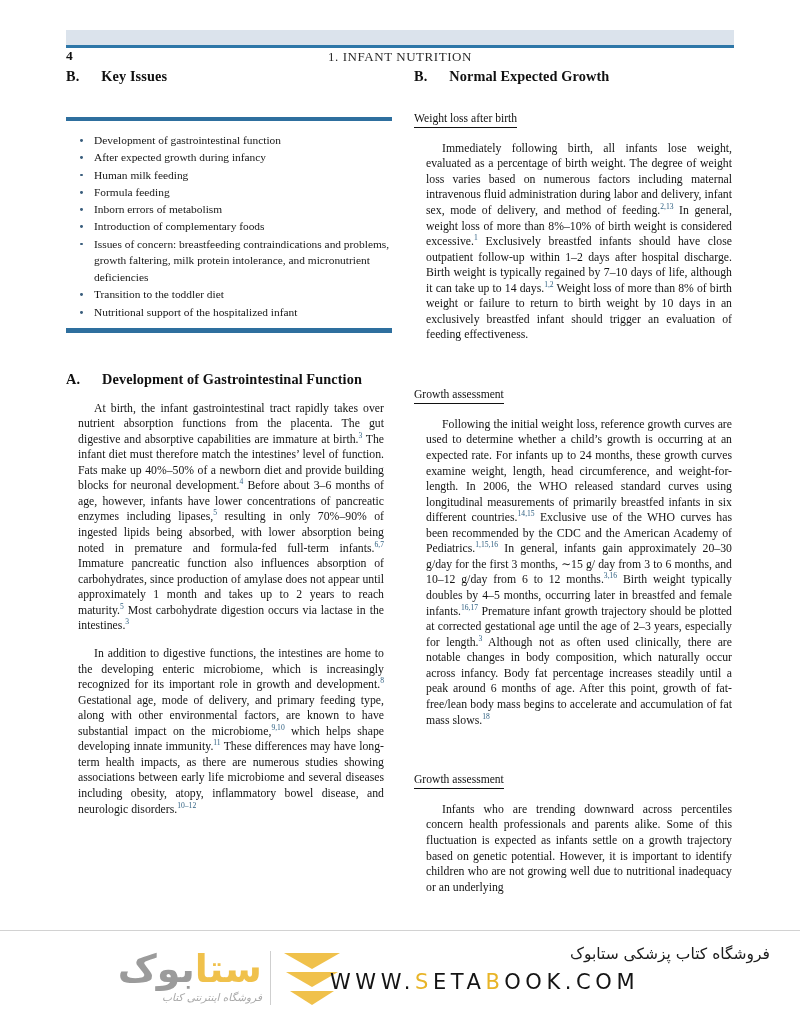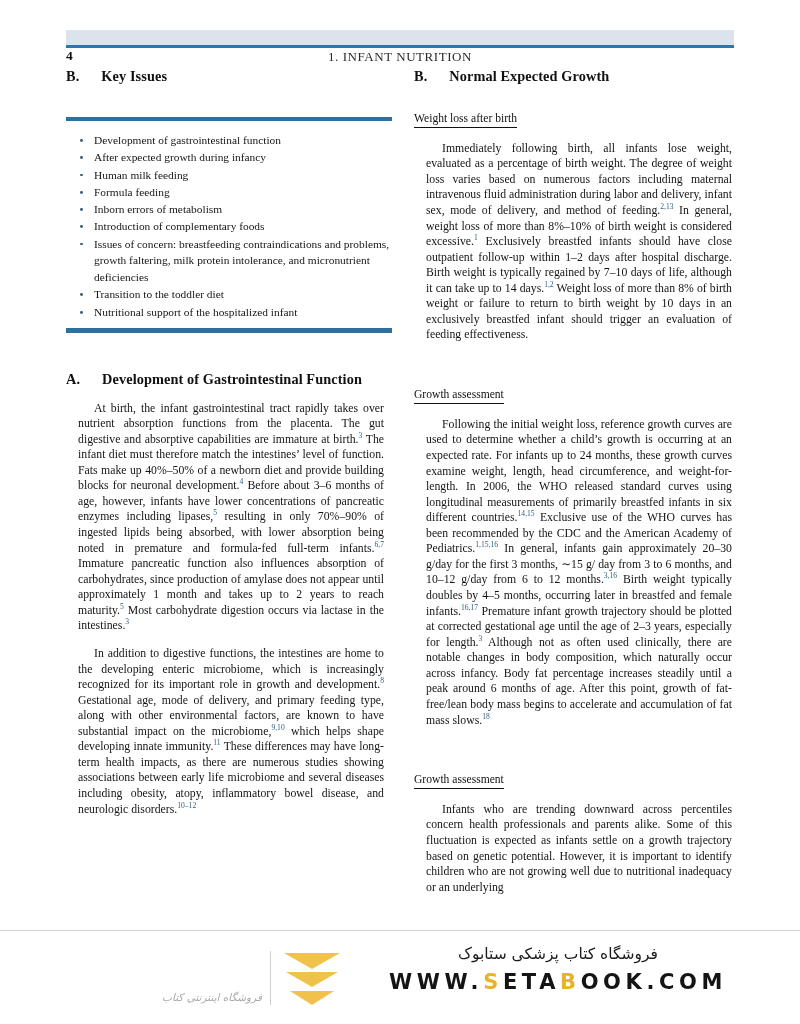--- a/index.html
+++ b/index.html
@@ -239,37 +239,36 @@
     left: 212px;
     top: 12px;
     width: 56px;
     height: 60px;
   }
   .logo-chevrons svg { display: block; }
 
   
   .brand-right {
     position: absolute;
-    right: 22px;
+    right: 30px;
     top: 12px;
     width: 440px;
-    text-align: center;
   }
   .brand-fa {
     direction: rtl;
     font-family: "DejaVu Sans", sans-serif;
     font-size: 15.5px;
     color: #1c1c1c;
     line-height: 1.5;
     white-space: nowrap;
   }
   .brand-url {
     font-family: "DejaVu Sans", sans-serif;
     font-size: 21px;
-    font-weight: bold;
+    font-weight: normal;
     letter-spacing: 4.6px;
     color: #141414;
     margin-top: 4px;
     white-space: nowrap;
   }
   .brand-url .hl { color: #e8b427; }
 </style>
 </head>
 <body>
 
@@ -335,20 +334,21 @@
     <div class="gap-lg"></div>
     <div><span class="h-sub">Growth assessment</span></div>
     <p class="para indent" id="rp2">Infants who are trending downward across percentiles concern health professionals and parents alike. Some of this fluctuation is expected as infants settle on a growth trajectory based on genetic potential. However, it is important to identify children who are not growing well due to nutritional inadequacy or an underlying</p>
   </div>
 </div>
 
 <div class="footer-strip">
   <div class="footer-inner">
 
     <div class="logo-wrap">
+      <div class="logo-word"><span>ستا</span><span class="grey">بوک</span></div>
       <div class="logo-sub">فروشگاه اینترنتی کتاب</div>
       <div class="logo-divider"></div>
       <div class="logo-chevrons">
         <svg width="56" height="60" viewBox="0 0 56 60" aria-hidden="true">
           <polygon points="0,0 28,0 56,0 28,16 0,0" fill="#f0c14b"></polygon>
           <polygon points="2,19 28,19 54,19 28,34 2,19" fill="#f0c14b"></polygon>
           <polygon points="6,38 28,38 50,38 28,52 6,38" fill="#f0c14b"></polygon>
         </svg>
       </div>
     </div>

